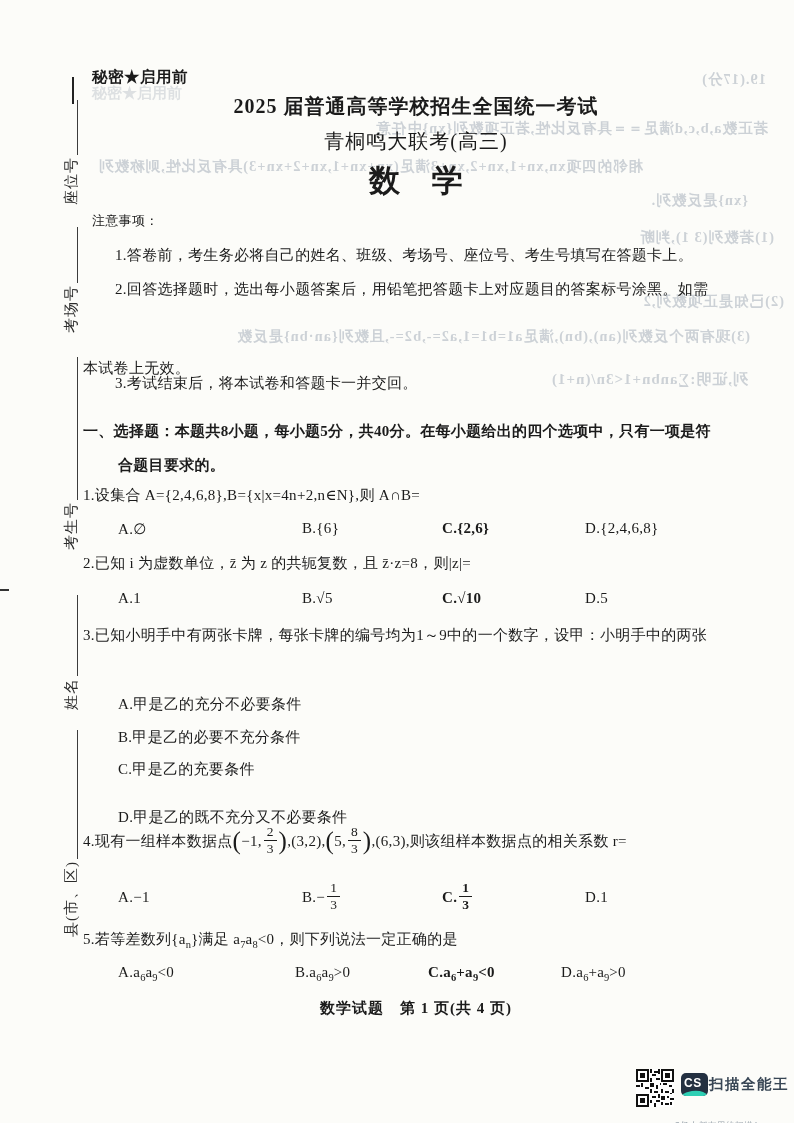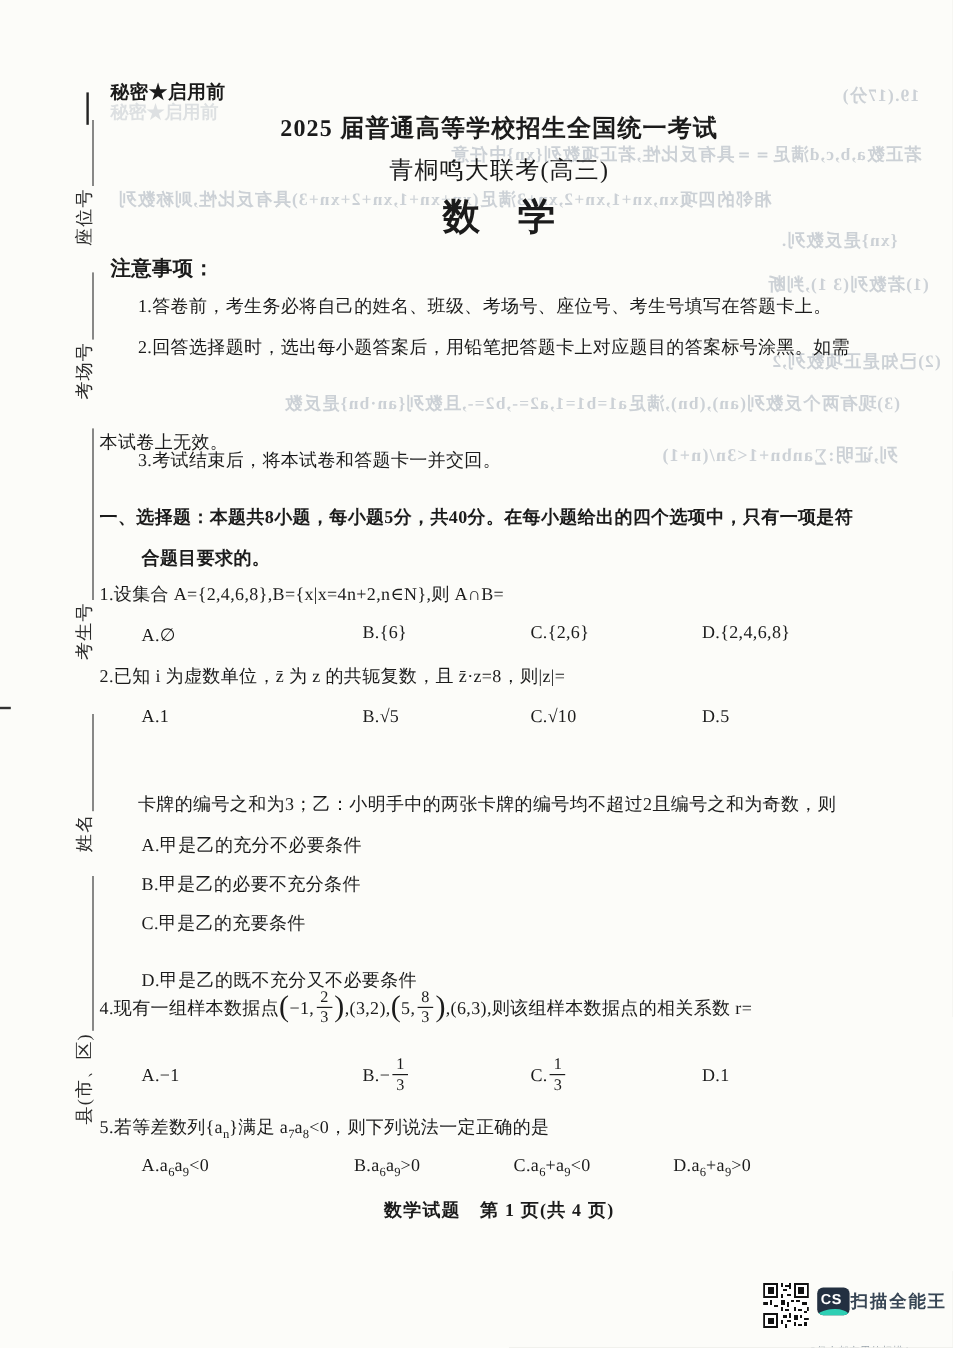--- a/index.html
+++ b/index.html
@@ -31,42 +31,42 @@
   .f4{top:710px;width:115px;}
   .f5{top:937px;width:207px;}
   .tick{position:absolute;left:72px;top:77px;width:2px;height:27px;background:#222;}
   .dash{position:absolute;left:0;top:589px;width:9px;height:2px;background:#333;}
   
   .content{position:absolute;left:80px;top:0;width:672px;height:1123px;font-size:15px;letter-spacing:.3px;}
   .secret{left:12px;top:67px;font-size:15.5px;font-weight:bold;letter-spacing:.5px;}
   .title1{left:0;width:100%;top:93px;text-align:center;font-size:20px;font-weight:bold;letter-spacing:1px;}
   .title2{left:0;width:100%;top:128px;text-align:center;font-size:20px;font-weight:normal;letter-spacing:1px;}
   .subject{left:0;width:100%;top:160px;text-align:center;font-size:31px;font-weight:bold;}
-  .nhead{left:12px;top:212px;font-size:17px;font-weight:bold;text-align:center;}
+  .nhead{left:12px;top:212px;font-size:13px;font-weight:normal;text-align:center;}
   .n1{left:35px;top:246px;}
   .n2a{left:35px;top:280px;}
   .n2b{left:3px;top:312px;}
   .n2c{left:3px;top:359px;text-align:center;}
   .n3{left:35px;top:374px;}
   .s1a{left:3px;top:422px;font-weight:bold;}
   .s1b{left:38px;top:456px;font-weight:bold;}
   .q1s{left:3px;top:486px;}
   .q2s{left:3px;top:554px;}
   .q3a{left:3px;top:626px;}
   .q3b{left:35px;top:661px;}
   .q3oA{left:38px;top:695px;}
   .q3oB{left:38px;top:728px;}
   .q3oC{left:38px;top:760px;}
   .q3oD{left:38px;top:792px;margin-top:16px;}
   .q4s{left:3px;top:822px;line-height:38px;height:38px;}
   .q5s{left:3px;top:930px;}
   .optrow{position:absolute;left:0;width:100%;height:24px;}
   .r1{top:520px;} .r2{top:590px;} .r4{top:878px;height:38px;line-height:38px;} .r5{top:964px;}
   .optrow span.o{position:absolute;white-space:nowrap;}
-  .oA{left:38px;} .oB{left:222px;} .oC{left:362px;} .oD{left:505px;}
+  .oA{left:38px;} .oB{left:222px;} .oC{left:362px;font-weight:bold;} .oD{left:505px;}
   .r5 .oB{left:215px;text-align:right;} .r5 .oC{left:348px;} .r5 .oD{left:481px;}
   .r4 .o{line-height:38px;}
   .footer{left:0;width:100%;top:999px;text-align:center;font-size:15px;font-weight:bold;letter-spacing:1px;}
   
   .frac{display:inline-block;vertical-align:middle;text-align:center;line-height:1.05;
         font-size:13.5px;margin:0 2px;position:relative;top:-2px;letter-spacing:0;}
   .frac .fn{display:block;border-bottom:1.2px solid #1b1b1b;padding:0 3px 1px;}
   .frac .fd{display:block;padding-top:1px;}
   .bp{font-size:25px;font-weight:normal;vertical-align:middle;position:relative;top:-2px;}
   sub{font-size:10.5px;line-height:0;letter-spacing:0;}
@@ -147,21 +147,21 @@
     </div>
 
     <div class="abs q2s">2.已知 i 为虚数单位，z̄ 为 z 的共轭复数，且 z̄·z=8，则|z|=</div>
     <div class="optrow r2">
       <span class="o oA">A.1</span>
       <span class="o oB">B.√5</span>
       <span class="o oC">C.√10</span>
       <span class="o oD">D.5</span>
     </div>
 
-    <div class="abs q3b">卡牌的编号之和为3；乙：小明手中的两张卡牌的编号均不超过2且编号之和为奇数，则</div>
+    <div class="abs q3a">3.已知小明手中有两张卡牌，每张卡牌的编号均为1～9中的一个数字，设甲：小明手中的两张</div>
     <div class="abs q3oA">A.甲是乙的充分不必要条件</div>
     <div class="abs q3oB">B.甲是乙的必要不充分条件</div>
     <div class="abs q3oC">C.甲是乙的充要条件</div>
     <div class="abs q3oD">D.甲是乙的既不充分又不必要条件</div>
 
     <div class="abs q4s">
       <span>4.现有一组样本数据点</span><span class="bp">(</span><span>−1,</span><span class="frac"><span class="fn">2</span><span class="fd">3</span></span><span class="bp">)</span><span>,(3,2),</span><span class="bp">(</span><span>5,</span><span class="frac"><span class="fn">8</span><span class="fd">3</span></span><span class="bp">)</span><span>,(6,3),则该组样本数据点的相关系数 r=</span>
     </div>
     <div class="optrow r4">
       <span class="o oA">A.−1</span>

